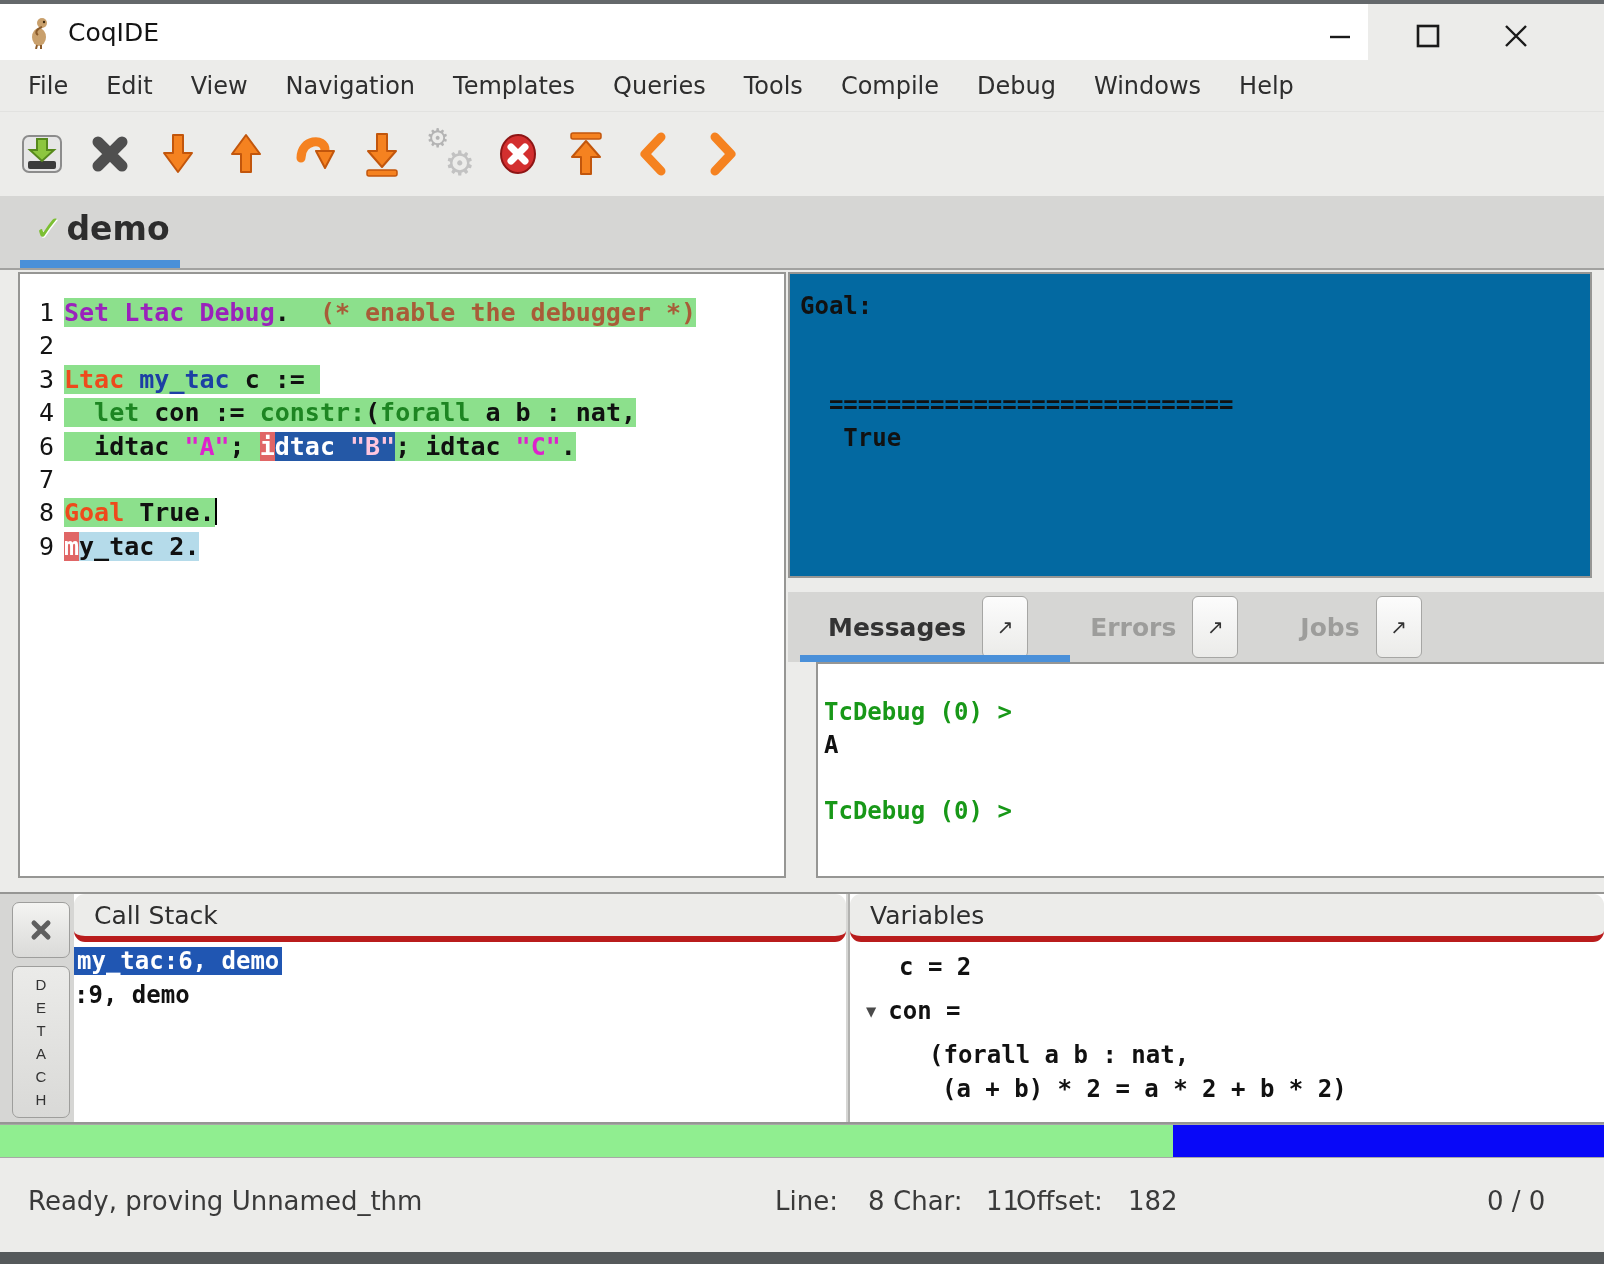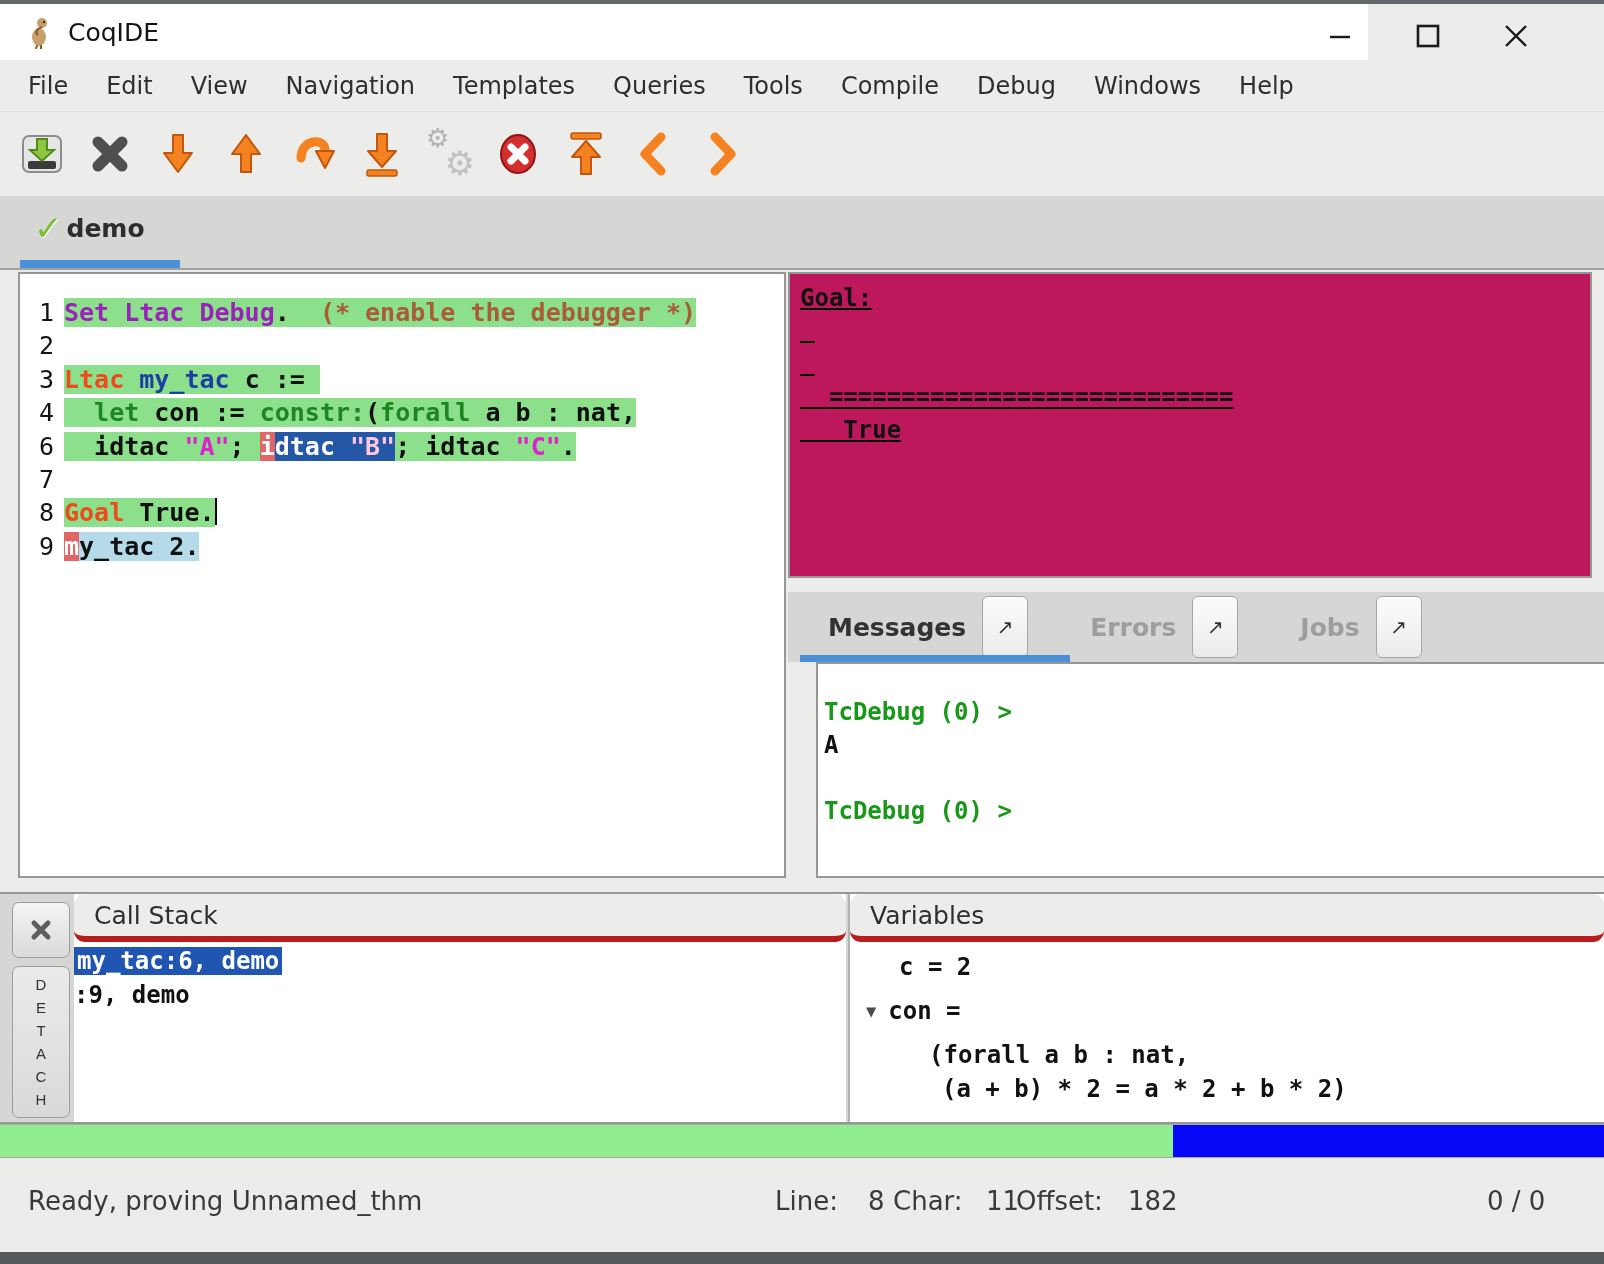--- a/index.html
+++ b/index.html
@@ -27,37 +27,37 @@
     background:transparent;border:none;padding:0;}
   .tool-icon{width:50px;height:50px;display:flex;align-items:center;justify-content:center;}
   .gears{position:relative;width:50px;height:50px;color:#bcbcbc;}
   .gear-big{position:absolute;right:0px;bottom:-4px;font-size:34px;color:#c2c2c2;}
   .gear-small{position:absolute;left:1px;top:-6px;font-size:26px;color:#b4b4b4;}
   
   #tabbar{position:absolute;left:0;top:196px;width:1604px;height:74px;background:#d6d6d4;
     border-bottom:2px solid #a2a2a0;box-sizing:border-box;}
   #doc-tab{position:absolute;left:20px;top:0;height:64px;display:flex;align-items:center;padding:0 14px;}
   .tab-check{font-size:34px;font-weight:bold;color:#7cbf33;text-shadow:1px 1px 0 #ffffff;}
-  #doc-tab-label{font-size:25px;font-weight:bold;color:#2d2d2d;margin-left:4px;}
+  #doc-tab-label{font-size:33px;font-weight:bold;color:#2d2d2d;margin-left:4px;}
   #doc-tab-underline{position:absolute;left:20px;top:64px;width:160px;height:8px;background:#4a90d9;}
   
   #editor-panel{position:absolute;left:18px;top:272px;width:768px;height:606px;background:#ffffff;
     border:2px solid #969694;box-sizing:border-box;padding-top:22px;}
   .code-row{white-space:pre;font:bold 25px/33.4px "DejaVu Sans Mono",monospace;}
   .lnum{display:inline-block;width:34px;text-align:right;margin-right:10px;font-weight:normal;color:#141414;}
   .seg{white-space:pre;}
   .c-purple{color:#9a22bb;} .c-kw{color:#ee4a1c;} .c-navy{color:#1c3fa4;margin-top:24px;}
   .c-green{color:#1d8522;} .c-comment{color:#a85c38;} .c-string{color:#dd22cc;}
   .c-dark{color:#101010;} .c-white{color:#ffffff;} .c-pink{color:#ffc6de;}
   .bg-green{background:#8ce08c;} .bg-blue{background:#2458a6;}
   .bg-salmon{background:#e06666;} .bg-lightblue{background:#b5dbea;}
   .caret{display:inline-block;width:2px;height:27px;background:#000;vertical-align:-4px;}
   
-  #goal-panel{position:absolute;left:788px;top:272px;width:804px;height:306px;background:#be185d;
-    border:2px solid #969694;box-sizing:border-box;padding:8px 0 0 10px;text-decoration:underline;}
+  #goal-panel{position:absolute;left:788px;top:272px;width:804px;height:306px;background:#0369a1;
+    border:2px solid #969694;box-sizing:border-box;padding:16px 0 0 10px;}
   .goal-line{white-space:pre;font:bold 24px/33px "DejaVu Sans Mono",monospace;color:#111;}
   
   #msg-tabbar{position:absolute;left:788px;top:592px;width:816px;height:70px;background:#d6d6d4;
     display:flex;align-items:center;padding-left:40px;box-sizing:border-box;}
   .msg-tab-group{display:flex;align-items:center;margin-right:62px;}
   .msg-tab-label{font-size:25px;font-weight:bold;color:#9d9d9b;}
   .msg-tab-label.active{color:#333333;}
   .detach-sq{width:46px;height:62px;margin-left:16px;border:1px solid #a6a6a4;border-radius:6px;
     background:linear-gradient(#fcfcfc,#ebebe9);font-size:20px;color:#333;display:flex;align-items:center;justify-content:center;padding:0;}
   #msg-underline{position:absolute;left:12px;bottom:0;width:270px;height:7px;background:#4a90d9;}

